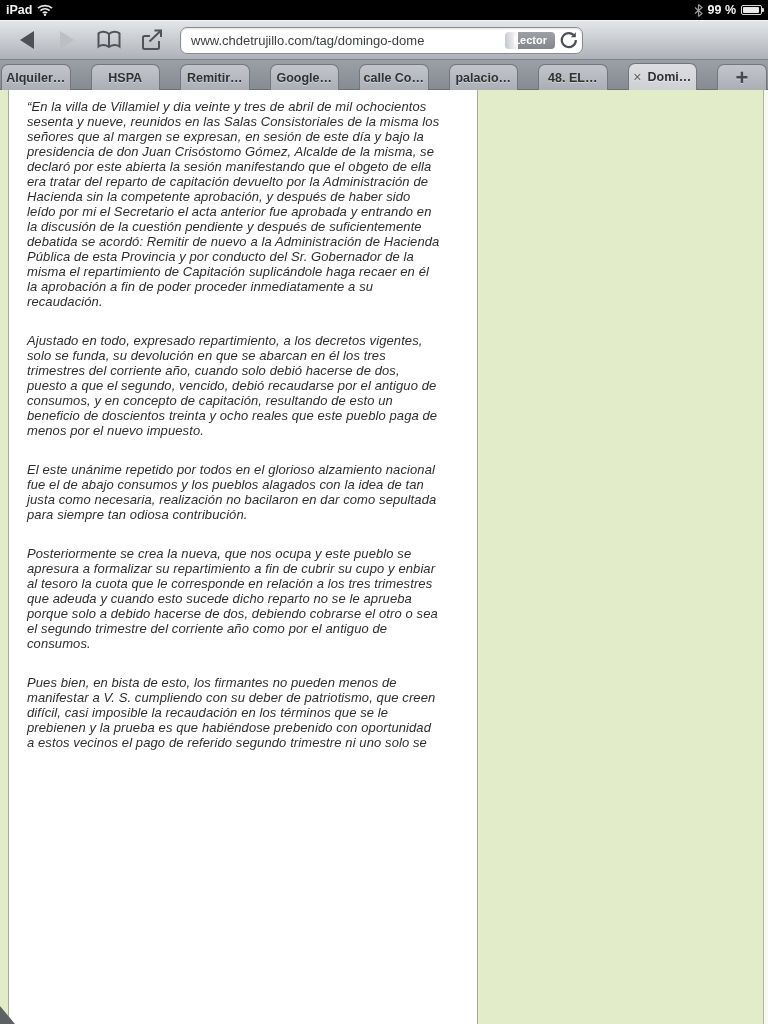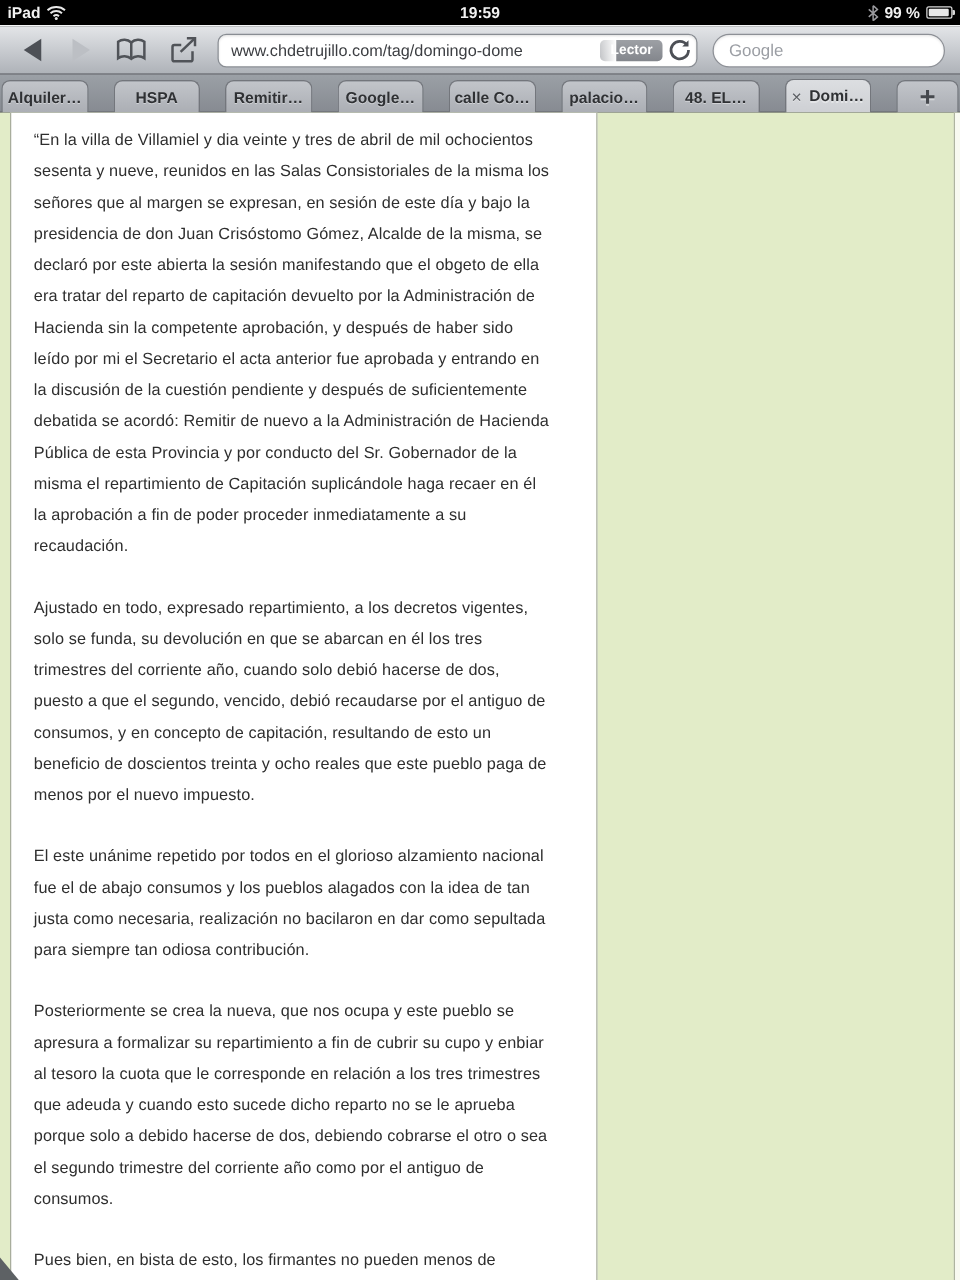--- a/index.html
+++ b/index.html
@@ -33,40 +33,39 @@
   .tab-bar { height:30px; background:linear-gradient(#9ba0a6, #868a91); display:flex; align-items:flex-end; padding:0 1px; gap:20px; box-shadow:inset 0 -1px 0 rgba(0,0,0,0.18); }
   .tab { flex:1; height:26px; background:linear-gradient(#c2c5ca, #abaeb4); border:1px solid #73767c; border-bottom:none; border-radius:7px 7px 0 0; display:flex; align-items:center; justify-content:center; gap:6px; font-size:12.5px; font-weight:bold; color:#2f3134; text-shadow:0 1px 0 rgba(255,255,255,0.4); overflow:hidden; white-space:nowrap; }
   .tab.active { background:linear-gradient(#dcdee1, #ced0d4); height:27px; }
   .tab-close { font-size:14px; color:#5d6065; font-weight:normal; }
   .new-tab { width:50px; flex:none; display:flex; align-items:center; justify-content:center; height:26px; background:linear-gradient(#c2c5ca, #abaeb4); border:1px solid #73767c; border-bottom:none; border-radius:7px 7px 0 0; font-size:22px; font-weight:bold; color:#46494e; text-shadow:0 1px 0 rgba(255,255,255,0.4); }
 
   
   .content { flex:1; background:#e2ecc8; position:relative; overflow:hidden; }
   .article-col { position:absolute; left:8px; top:0; bottom:0; width:470px; background:#ffffff; border-left:1px solid #a8ad9c; border-right:1px solid #a8ad9c; padding:9px 4px 0 18px; overflow:hidden; }
   .article-col h2 { font-size:13.5px; font-weight:bold; color:#141414; margin-bottom:27px; letter-spacing:0.1px; }
-  .article-col p { font-size:13px; color:#2e2e2e; line-height:25px; white-space:pre; margin-bottom:24px; letter-spacing:0.1px; }
+  .article-col p { font-size:13px; font-style:italic; color:#2e2e2e; line-height:15px; white-space:pre; margin-bottom:24px; letter-spacing:0.1px; }
   .right-gutter { position:absolute; right:0; top:0; bottom:0; width:5px; background:#f8faf1; border-left:1px solid #aeb4a0; }
   .corner-wedge { position:absolute; left:0; bottom:0; width:0; height:0; border-bottom:18px solid #5d6164; border-right:15px solid transparent; }
 </style>
 </head>
 <body>
 
 <div class="screen">
 
   <div class="status-bar">
     <div class="sb-left">
       <span>iPad</span>
       <svg width="16" height="12" viewBox="0 0 16 12">
         <path d="M1 4.2 C4.8 0.8 11.2 0.8 15 4.2" fill="none" stroke="#e8e8e8" stroke-width="1.6"></path>
         <path d="M3.4 6.6 C6.1 4.3 9.9 4.3 12.6 6.6" fill="none" stroke="#e8e8e8" stroke-width="1.6"></path>
         <path d="M5.8 9 C7.1 7.9 8.9 7.9 10.2 9" fill="none" stroke="#e8e8e8" stroke-width="1.6"></path>
         <circle cx="8" cy="10.8" r="1.2" fill="#e8e8e8"></circle>
       </svg>
     </div>
-    <div class="sb-center">19:59</div>
     <div class="sb-right">
       <svg width="9" height="13" viewBox="0 0 9 13">
         <path d="M4.5 0.5 V12.5 M4.5 0.5 L8 3.5 L1 9.5 M4.5 12.5 L8 9.5 L1 3.5" fill="none" stroke="#9a9a9e" stroke-width="1.2"></path>
       </svg>
       <span>99 %</span>
       <span class="battery-icon">
           <span class="fill"></span>
           <span class="nub"></span>
         </span>
     </div>
@@ -93,23 +92,20 @@
       </svg>
     </div>
     <div class="url-field">
       <span class="url-text">www.chdetrujillo.com/tag/domingo-dome</span>
       <span class="url-fade"></span>
       <span class="reader-badge">Lector</span>
       <svg width="18" height="18" viewBox="0 0 18 18">
         <path d="M14.6 5.2 A7 7 0 1 0 15.8 9" fill="none" stroke="#4d5056" stroke-width="2.2"></path>
         <path d="M15.8 1.2 L15.8 6.2 L10.8 6.2 Z" fill="#4d5056"></path>
       </svg>
-    </div>
-    <div class="search-field">
-      <input type="text" placeholder="Google" style="">
     </div>
   </div>
 
   <div class="tab-bar">
     <div class="tab">
         <span>Alquiler…</span>
       </div>
     <div class="tab">
         <span>HSPA</span>
       </div>

